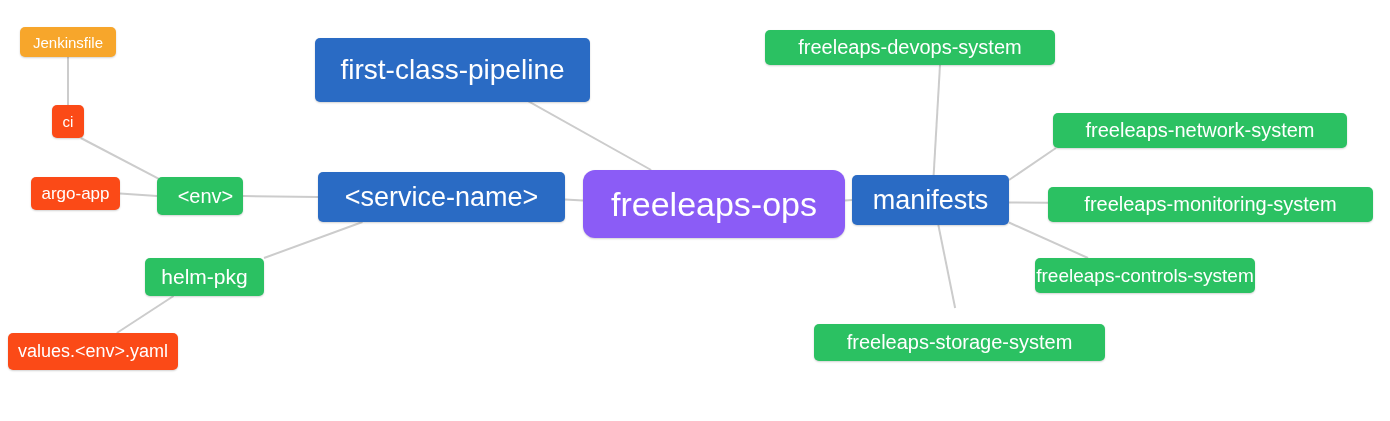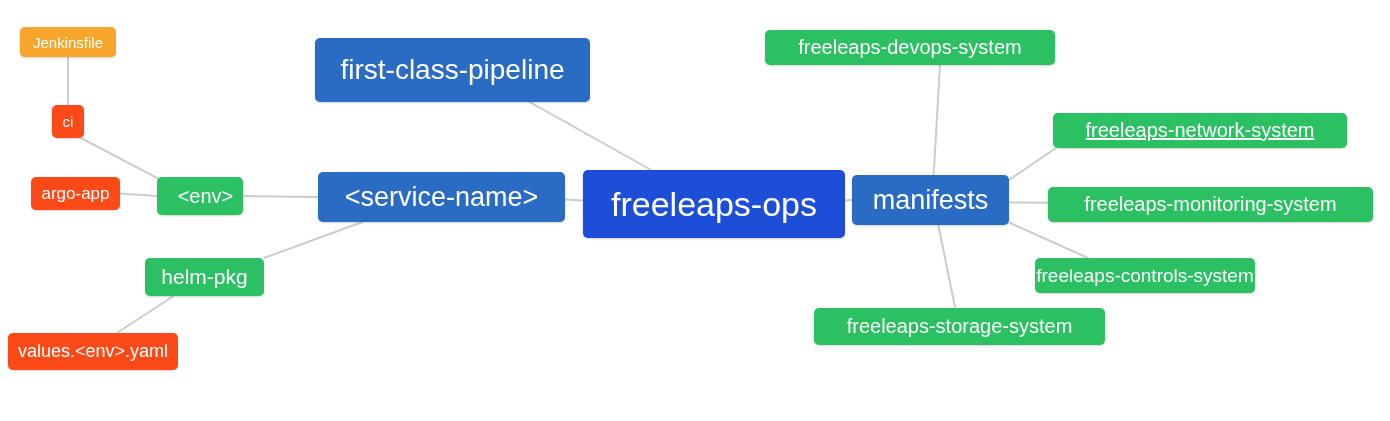--- a/index.html
+++ b/index.html
@@ -59,23 +59,23 @@
       <line x1="1009" y1="222.5" x2="1088" y2="258" stroke="#cccccc" stroke-width="2"></line>
       <line x1="938.35" y1="225" x2="955.135" y2="308" stroke="#cccccc" stroke-width="2"></line>
     </svg>
   <div id="nodes">
       <div class="node" style="left: 20px; top: 27px; width: 96px; height: 30px; font-size: 15px; background: rgb(247, 166, 43);">Jenkinsfile</div>
       <div class="node" style="left: 52px; top: 105px; width: 32px; height: 33px; font-size: 15px; background: rgb(251, 74, 23);">ci</div>
       <div class="node" style="left: 31px; top: 177px; width: 89px; height: 33px; font-size: 17px; background: rgb(251, 74, 23);">argo-app</div>
       <div class="node" style="left: 157px; top: 177px; width: 86px; height: 38px; font-size: 20px; background: rgb(43, 193, 98); padding-left: 11px;">&lt;env&gt;</div>
       <div class="node" style="left: 315px; top: 38px; width: 275px; height: 64px; font-size: 28px; background: rgb(42, 107, 196);">first-class-pipeline</div>
       <div class="node" style="left: 318px; top: 172px; width: 247px; height: 50px; font-size: 27px; background: rgb(42, 107, 196);">&lt;service-name&gt;</div>
-      <div class="node" style="left: 583px; top: 170px; width: 262px; height: 68px; font-size: 34px; background: #1d4ed8;">freeleaps-ops</div>
+      <div class="node" style="left: 583px; top: 170px; width: 262px; height: 68px; font-size: 34px; background: #8b5cf6; border-radius: 12px;">freeleaps-ops</div>
       <div class="node" style="left: 852px; top: 175px; width: 157px; height: 50px; font-size: 27px; background: rgb(42, 107, 196);">manifests</div>
       <div class="node" style="left: 145px; top: 258px; width: 119px; height: 38px; font-size: 21px; background: rgb(43, 193, 98);">helm-pkg</div>
       <div class="node" style="left: 8px; top: 333px; width: 170px; height: 37px; font-size: 18px; background: rgb(251, 74, 23);">values.&lt;env&gt;.yaml</div>
       <div class="node" style="left: 765px; top: 30px; width: 290px; height: 35px; font-size: 20px; background: rgb(43, 193, 98);">freeleaps-devops-system</div>
-      <div class="node" style="left: 1053px; top: 113px; width: 294px; height: 35px; font-size: 20px; background: rgb(43, 193, 98); text-decoration: underline;">freeleaps-network-system</div>
+      <div class="node" style="left: 1053px; top: 113px; width: 294px; height: 35px; font-size: 20px; background: rgb(43, 193, 98);">freeleaps-network-system</div>
       <div class="node" style="left: 1048px; top: 187px; width: 325px; height: 35px; font-size: 20px; background: rgb(43, 193, 98);">freeleaps-monitoring-system</div>
       <div class="node" style="left: 1035px; top: 258px; width: 220px; height: 35px; font-size: 19px; background: rgb(43, 193, 98);">freeleaps-controls-system</div>
-      <div class="node" style="left: 814px; top: 308px; width: 291px; height: 37px; font-size: 20px; background: rgb(43, 193, 98);">freeleaps-storage-system</div>
+      <div class="node" style="left: 814px; top: 324px; width: 291px; height: 37px; font-size: 20px; background: rgb(43, 193, 98);">freeleaps-storage-system</div>
     </div>
 </div>
 
 </body></html>

